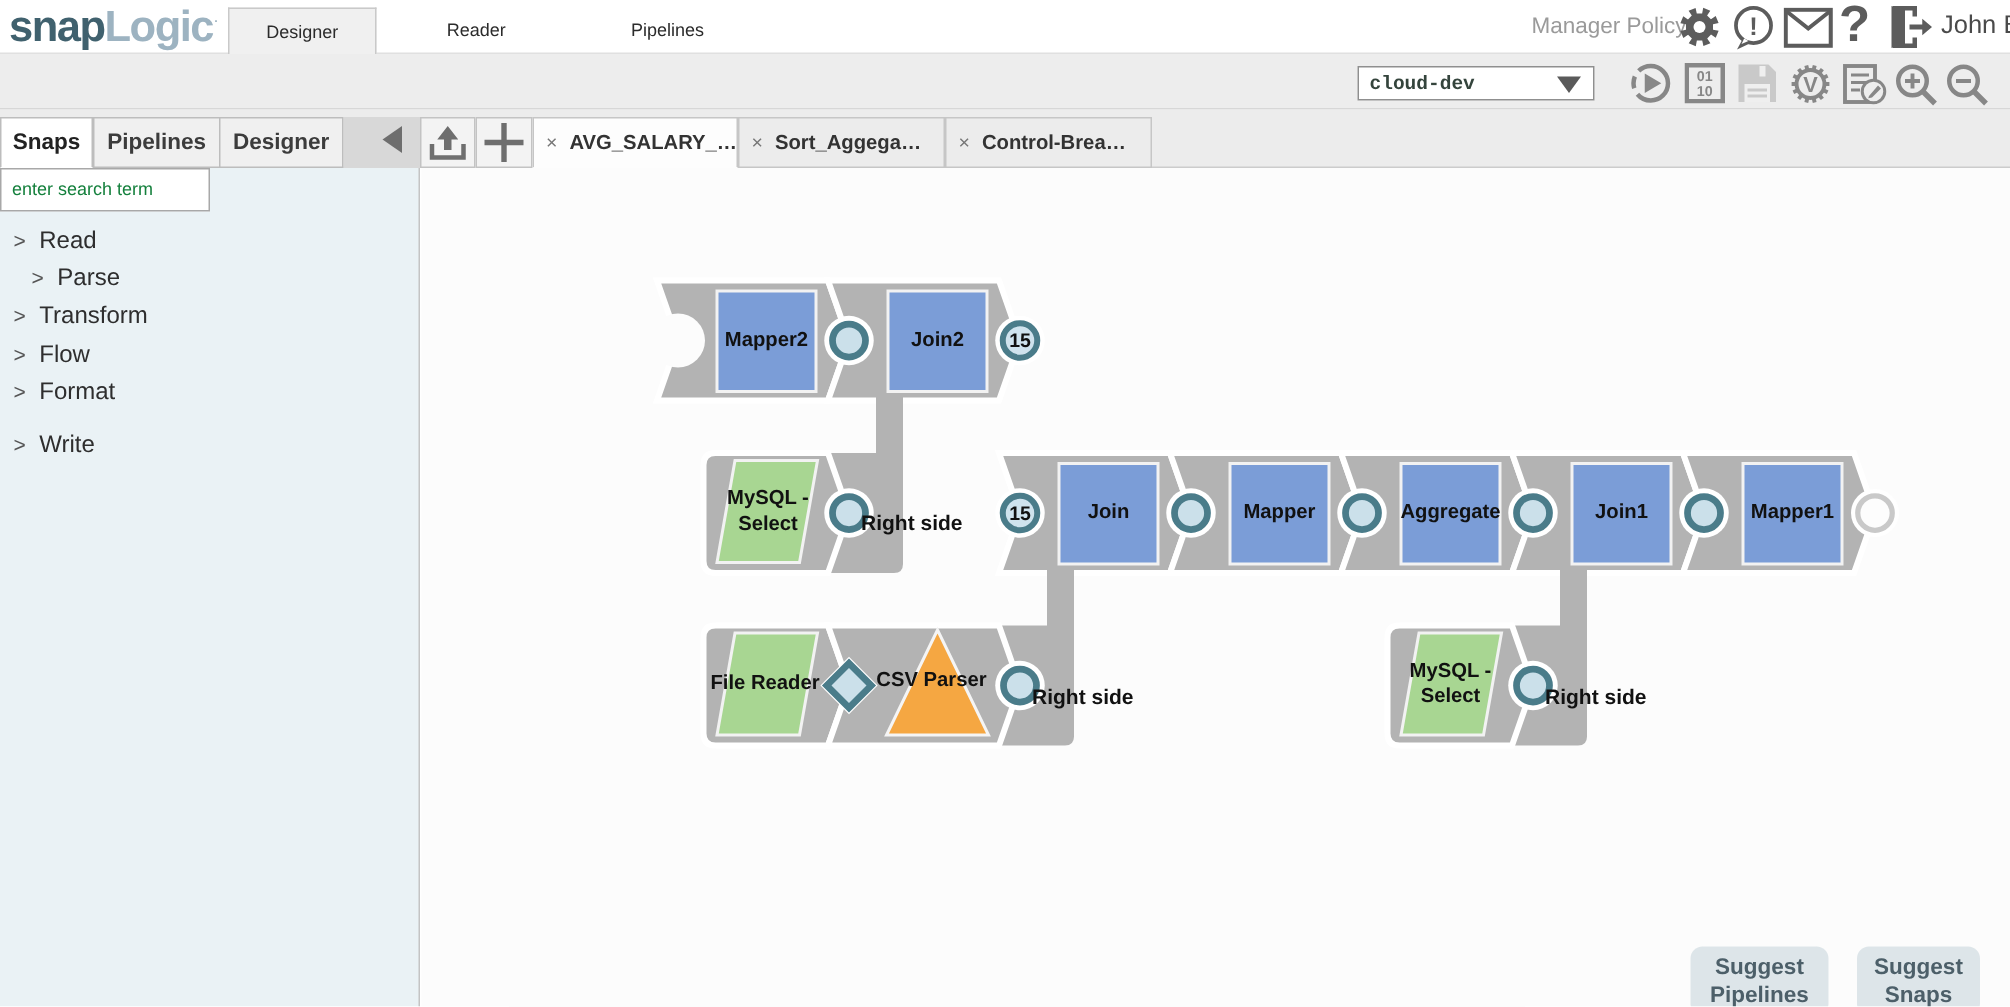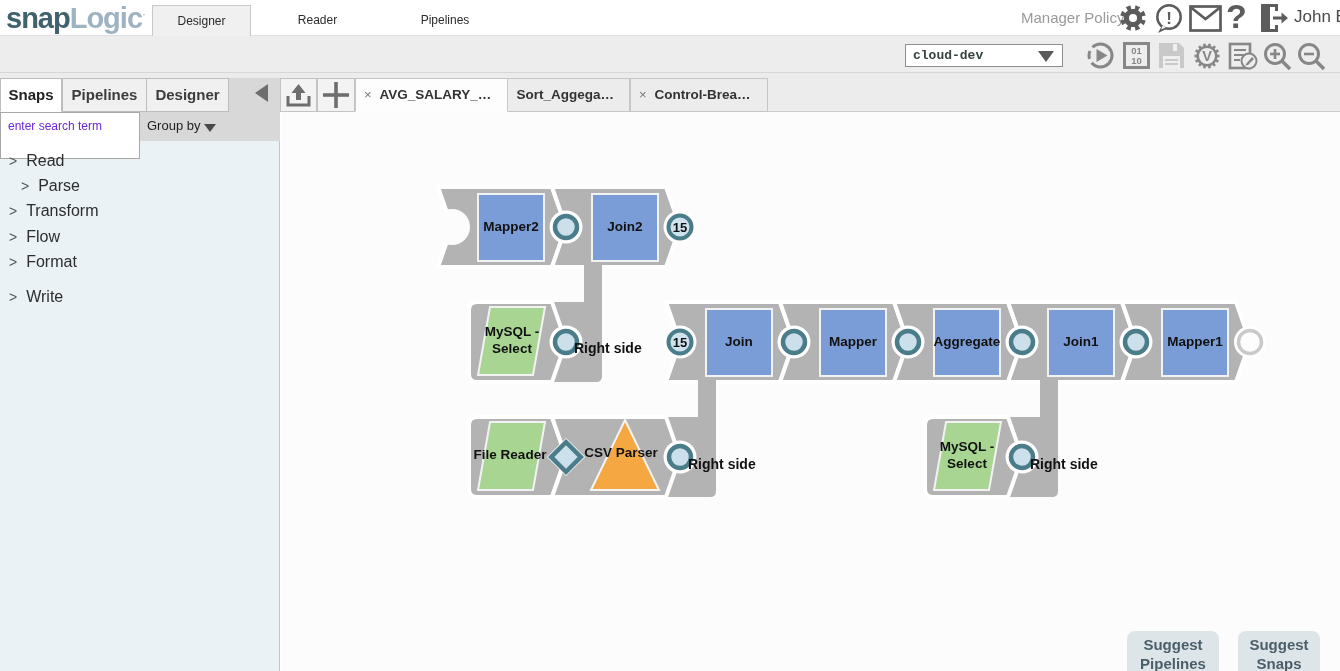--- a/index.html
+++ b/index.html
@@ -31,27 +31,27 @@
 #st-snaps { left:0px; width:62px; background:#fff; color:#222; border-bottom:1px solid #fff; z-index:3;}
 #st-pipelines { left:62px; width:85px; background:#f0f0f0; color:#3c3c3c; }
 #st-patterns { left:146px; width:83px; background:#f0f0f0; color:#3c3c3c; }
 #collapsezone { left:229px; top:78px; width:51px; height:34px; background:#d8d8d8; }
 #collapsearrow { left:255px; top:84px; width:0; height:0; border-top:9px solid transparent; border-bottom:9px solid transparent; border-right:13px solid #6e6e6e; }
 .toolbtn { top:78px; height:34px; background:#f3f3f3; border:1px solid #c3c3c3; }
 #btn-upload { left:280px; width:37px; }
 #btn-plus { left:317px; width:38px; }
 .ptab { top:78px; height:34px; line-height:32px; font-size:13.5px; white-space:nowrap; overflow:hidden; font-weight:bold; color:#333; padding-left:8px; border:1px solid #c6c6c6; }
 .ptab .x { color:#777; font-weight:normal; font-size:13px; margin-right:8px; }
-#pt1 { left:355px; width:153px; background:#fdfdfd; border-bottom:1px solid #fdfdfd; z-index:3; }
+#pt1 { left:355px; width:137px; background:#fdfdfd; border-bottom:1px solid #fdfdfd; z-index:3; }
 #pt2 { left:492px; width:138px; background:#ececec; }
 #pt3 { left:630px; width:138px; background:#ececec; }
 
 
 #sidebar { left:0; top:112px; width:280px; height:559px; background:#eaf2f5; border-right:1px solid #c4c4c4; }
-#search { left:0; top:112px; width:140px; height:47px; background:#fff; border:1px solid #a8a8a8; font-size:12px; color:#6d28d9; line-height:27px; padding-left:7px;}
+#search { left:0; top:112px; width:140px; height:29px; background:#fff; border:1px solid #a8a8a8; font-size:12px; color:#15803d; line-height:27px; padding-left:7px;}
 #groupby { left:140px; top:112px; width:140px; height:29px; background:#d8d8d8; font-size:13px; color:#1e1e1e; line-height:28px; padding-left:7px; }
 #groupby .tri { position:absolute; left:64px; top:12px; width:0; height:0; border-left:6px solid transparent; border-right:6px solid transparent; border-top:8px solid #4a4a4a; }
 .treerow { left:9px; font-size:16px; color:#2e2e2e; }
 .treerow .c { color:#555; font-size:14px; margin-right:9px; }
 
 
 #canvas { left:281px; top:112px; width:1059px; height:559px; background:#fcfcfc; overflow:hidden; }
 .sbtn { width:92px; height:46px; background:#dde5e9; border-radius:8px; text-align:center; font-size:15px; font-weight:bold; color:#4c5f69; line-height:19px; padding-top:4px; }
 </style>
 </head>
@@ -161,21 +161,20 @@
   <svg class="abs" style="left:322px;top:81px;" width="28" height="28" viewBox="0 0 28 28">
     <line x1="14" y1="1" x2="14" y2="27" stroke="#6e6e6e" stroke-width="3.6"></line>
     <line x1="1" y1="14" x2="27" y2="14" stroke="#6e6e6e" stroke-width="3.6"></line>
   </svg>
   <div id="pt1" class="abs ptab"><span class="x">×</span>AVG_SALARY_…</div>
   <div id="pt2" class="abs ptab"><span class="x">×</span>Sort_Aggega…</div>
   <div id="pt3" class="abs ptab"><span class="x">×</span>Control-Brea…</div>
 
   <div id="sidebar" class="abs"></div>
   <div id="search" class="abs">enter search term</div>
-  <div id="groupby" class="abs">Group by<span class="tri"></span></div>
   <div class="treerow abs" style="top:152px;"><span class="c">&gt;</span>Read</div>
   <div class="treerow abs" style="top:177px;margin-left:12px;"><span class="c">&gt;</span>Parse</div>
   <div class="treerow abs" style="top:202px;"><span class="c">&gt;</span>Transform</div>
   <div class="treerow abs" style="top:228px;"><span class="c">&gt;</span>Flow</div>
   <div class="treerow abs" style="top:253px;"><span class="c">&gt;</span>Format</div>
   <div class="treerow abs" style="top:288px;text-align:center;"><span class="c">&gt;</span>Write</div>
 
   <div id="canvas" class="abs">
     <svg width="1059" height="559" viewBox="0 0 1059 559" font-family="Liberation Sans, sans-serif">
       <g id="pipeline">

